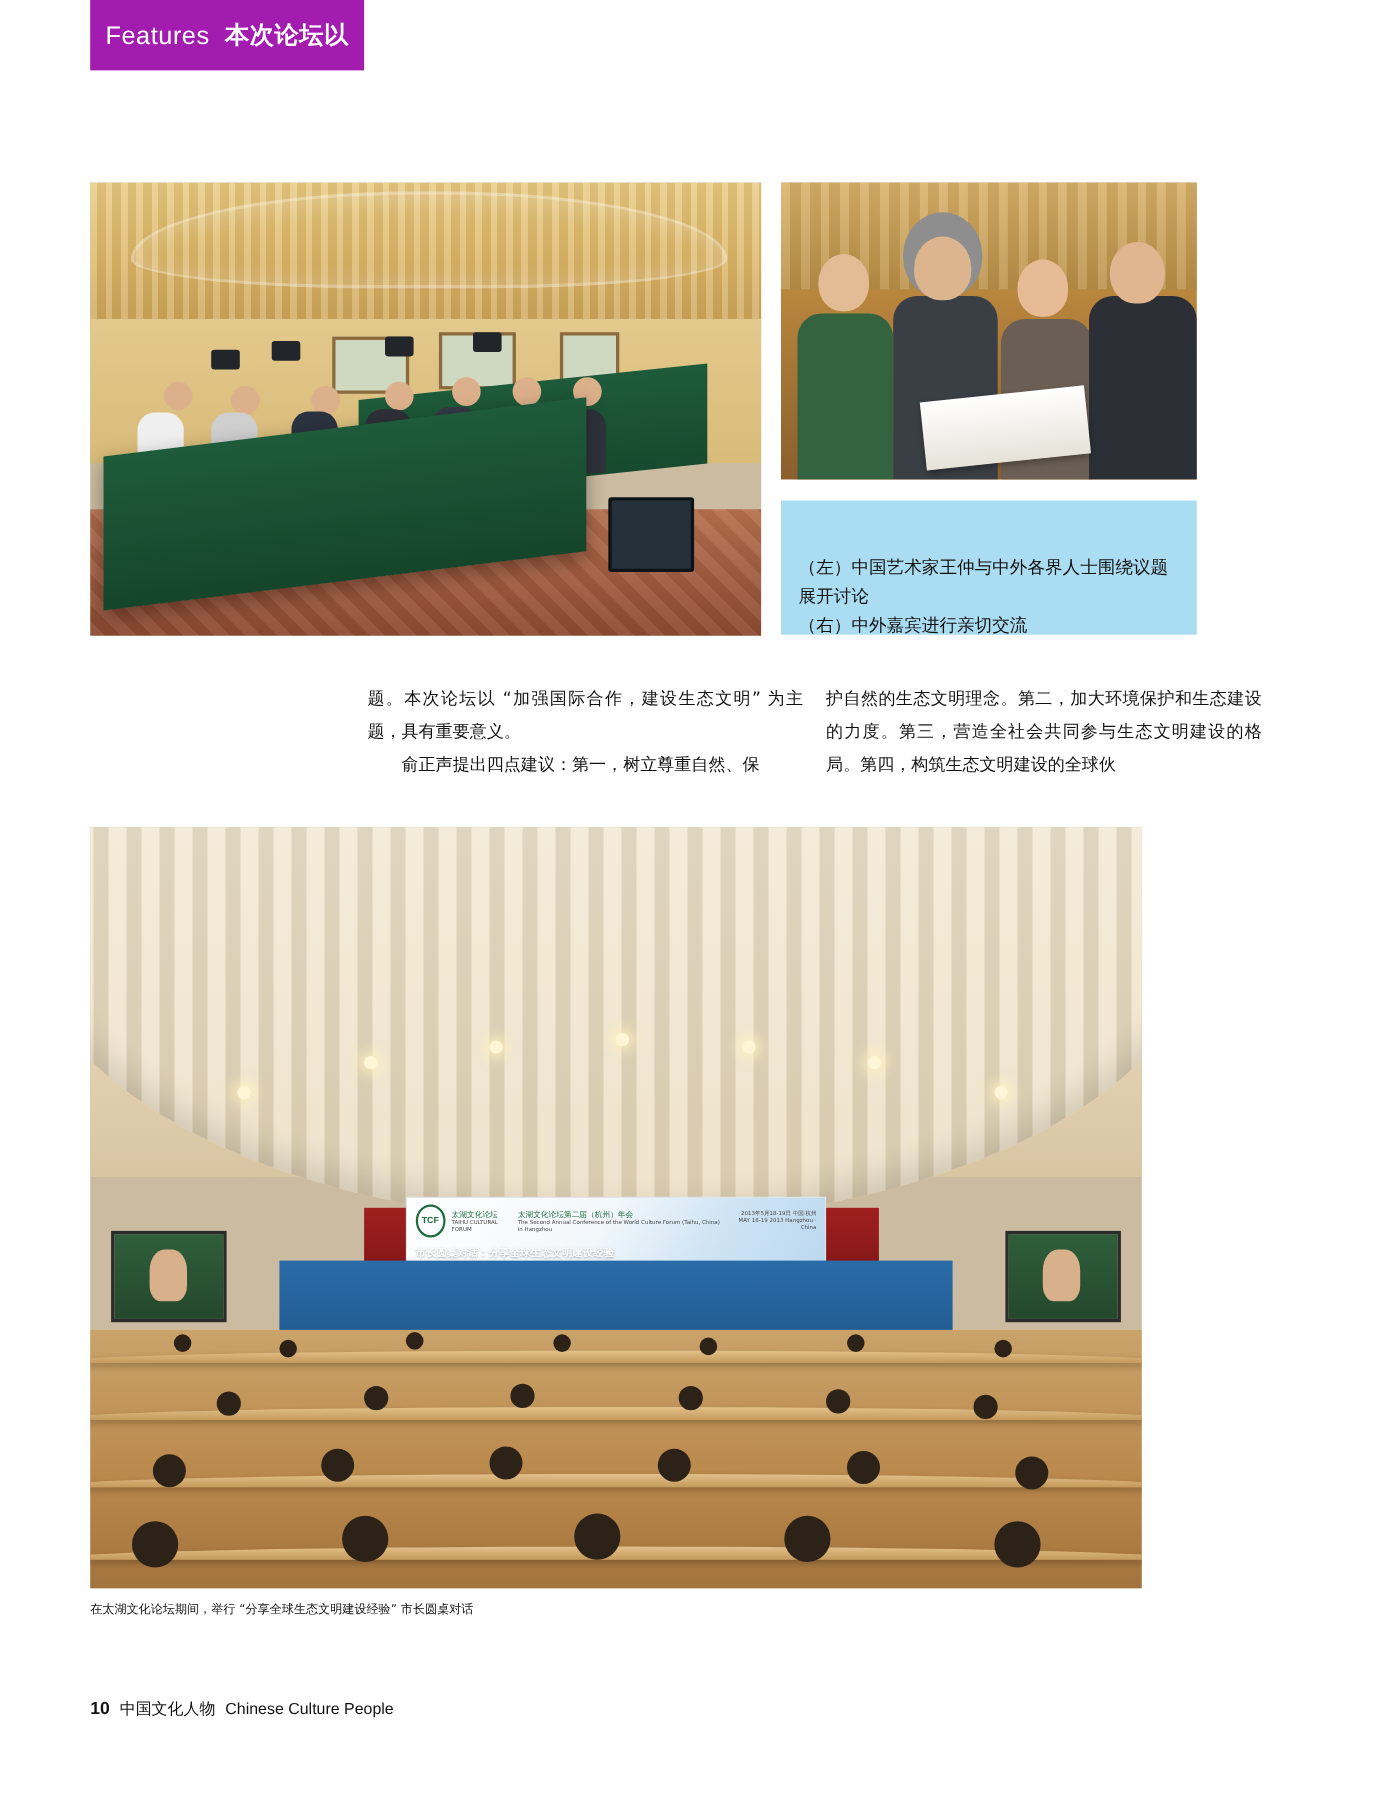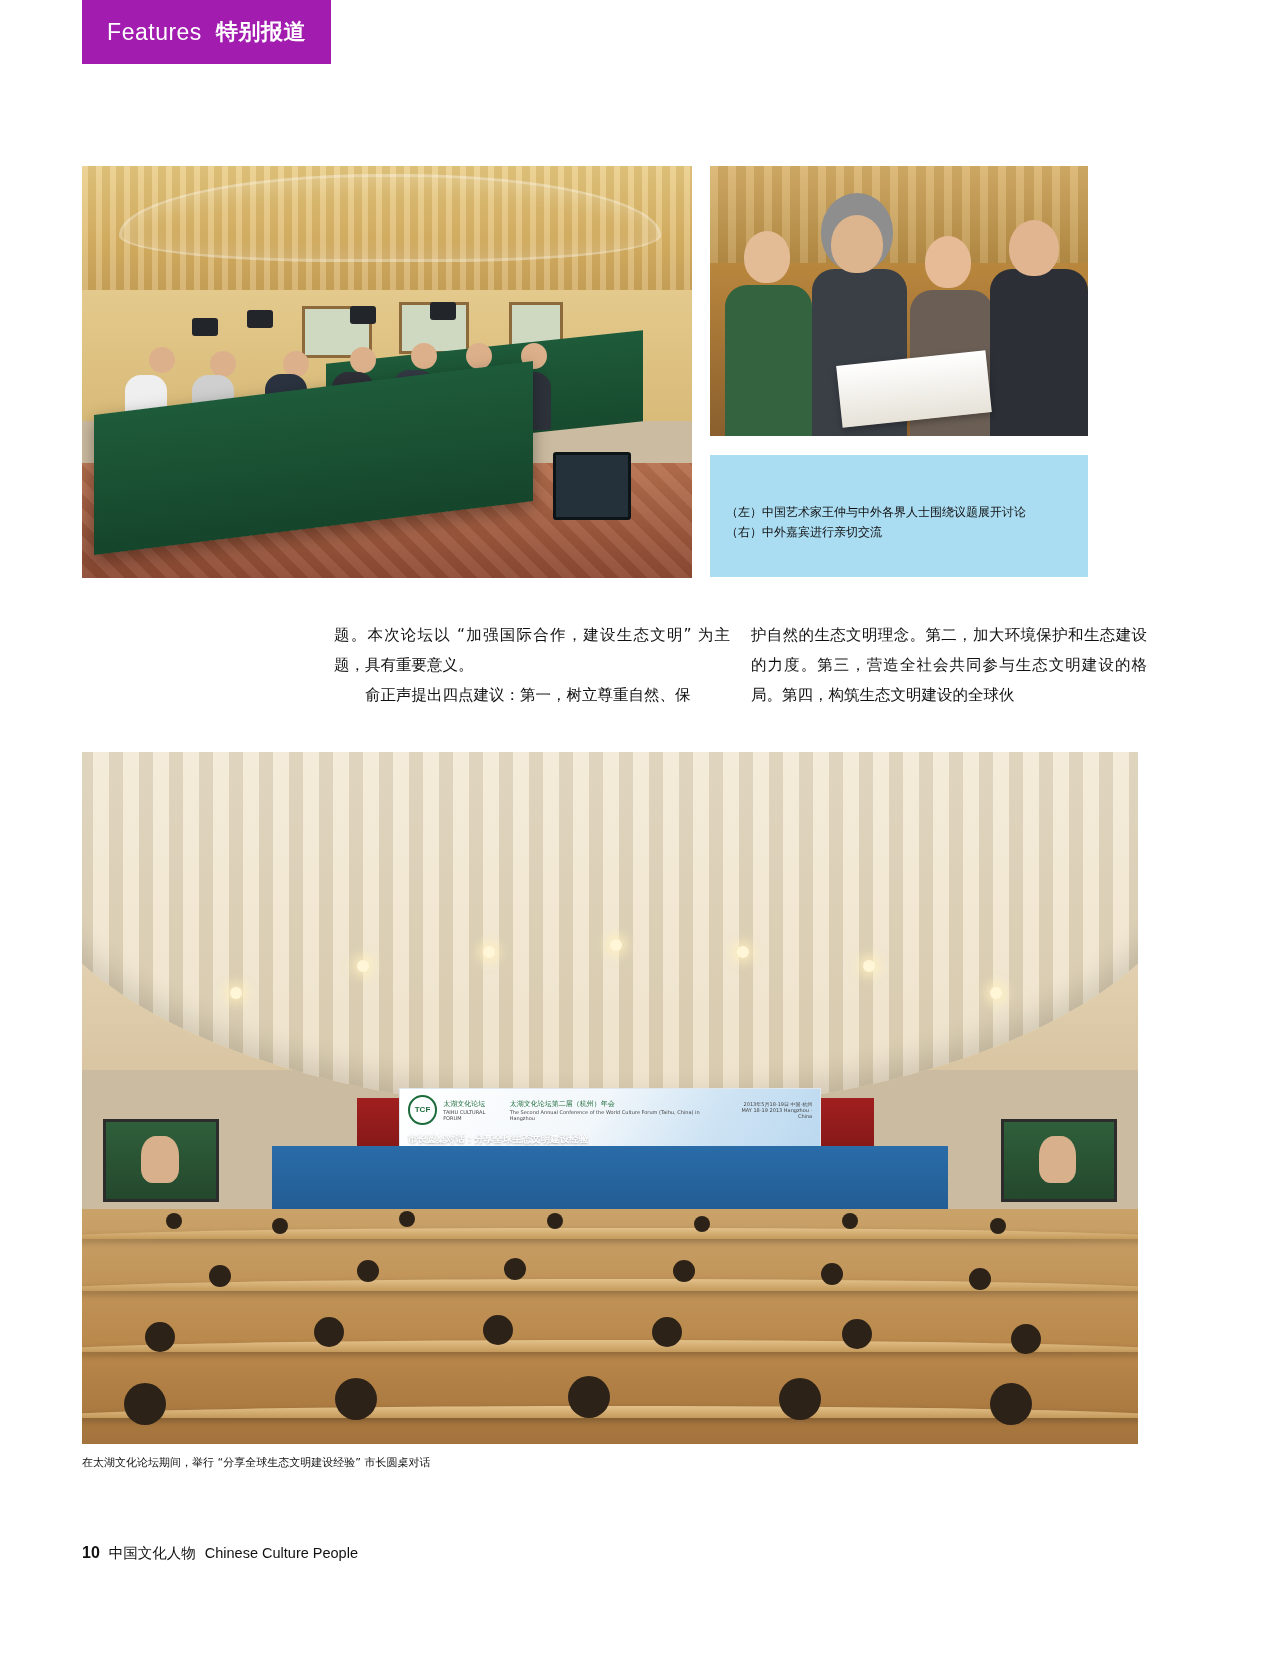--- a/index.html
+++ b/index.html
@@ -67,30 +67,30 @@
   .caption-box {
     position: absolute;
     left: 710px;
     top: 455px;
     width: 378px;
     height: 122px;
     background: #aadcf2;
     box-sizing: border-box;
     padding: 48px 16px 0 16px;
     font-family: "DejaVu Sans", sans-serif;
-    font-size: 12px;
+    font-size: 16px;
     line-height: 1.65;
     color: #111111;
   }
 
   
   #photo-auditorium {
     left: 82px;
     top: 752px;
-    width: 1056px;
+    width: 956px;
     height: 692px;
   }
 
   
   .col {
     position: absolute;
     top: 620px;
     width: 396px;
     font-family: "DejaVu Sans", sans-serif;
     font-size: 15.5px;
@@ -298,21 +298,21 @@
   .p3-stage-fig {
     position:absolute; bottom:0; width:10px; height:22px; border-radius:5px 5px 0 0;
     background:#2b2b33;
   }
 </style>
 </head>
 <body>
 
 <div class="header-tag">
   <span class="en">Features</span>
-  <span class="cn">特别报道</span>
+  <span class="cn">本次论坛以</span>
 </div>
 
 <div class="photo" id="photo-panel-left">
   <div class="ph">
     <div class="p1-ceiling"></div>
     <div class="p1-wall"></div>
     <div class="p1-frame" style="left:36%; top:34%;"></div>
     <div class="p1-frame" style="left:52%; top:33%;"></div>
     <div class="p1-frame" style="left:70%; top:33%; width:48px;"></div>
     <div class="p1-floor"></div>

